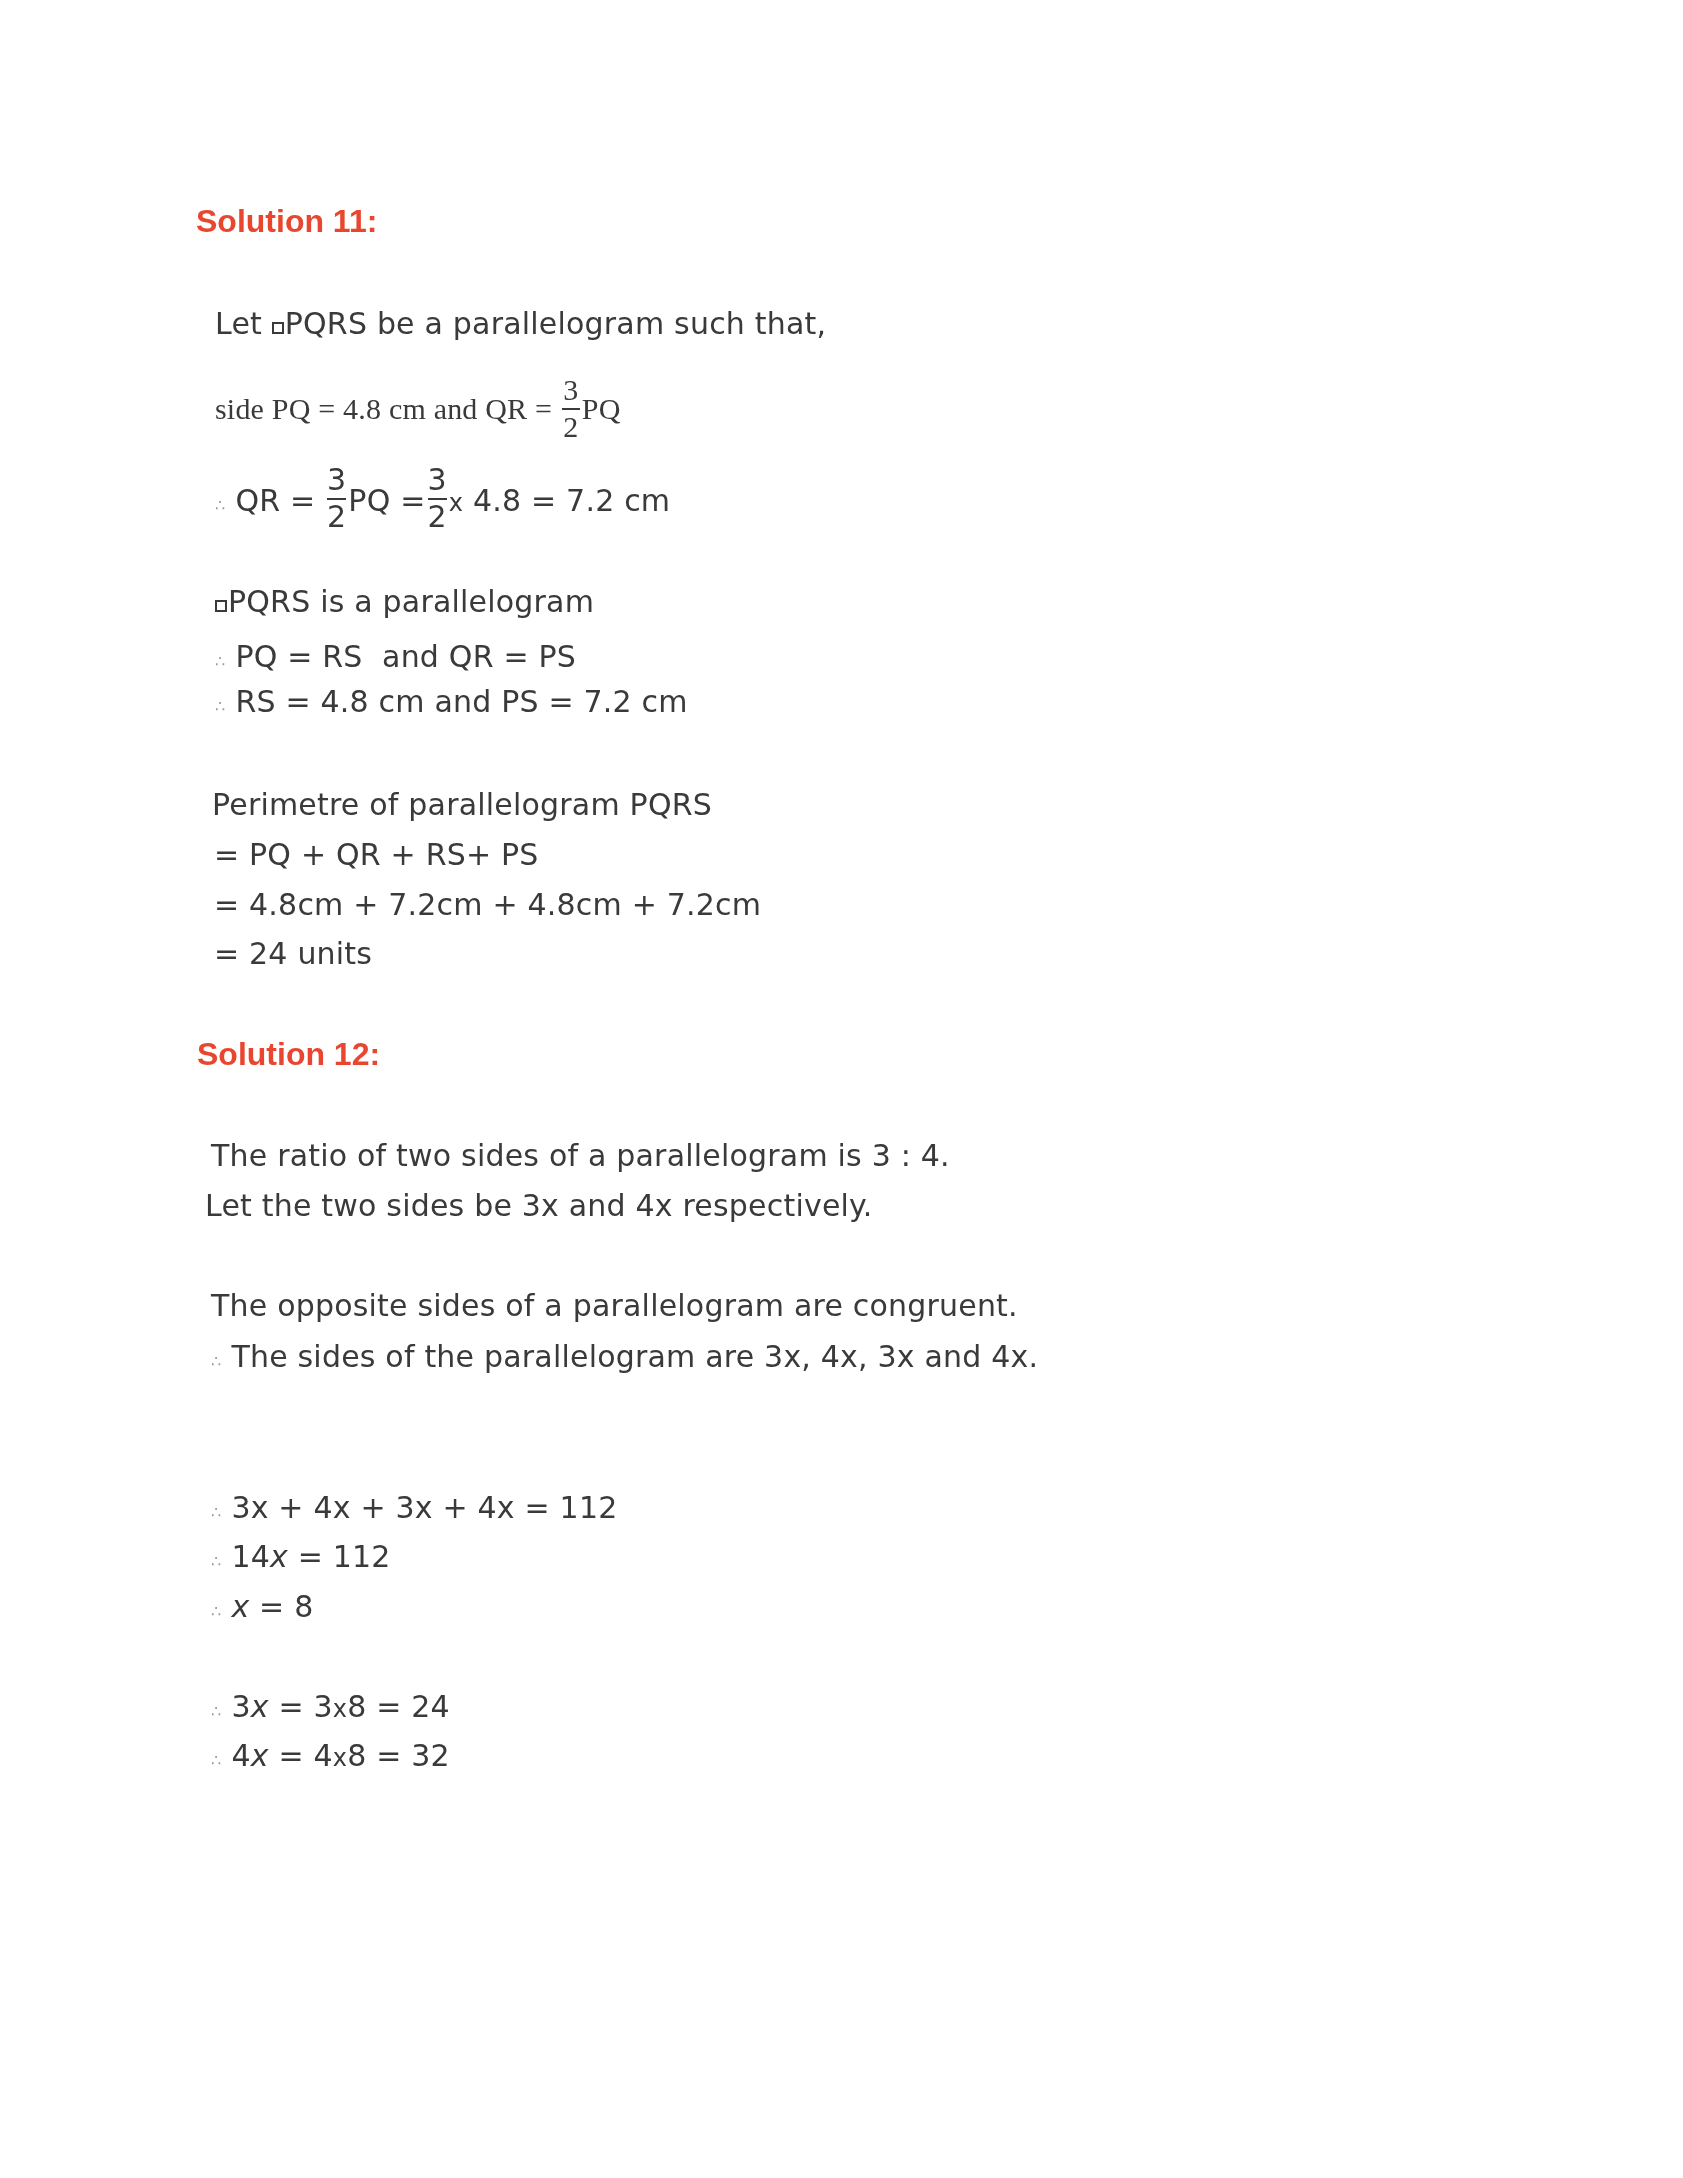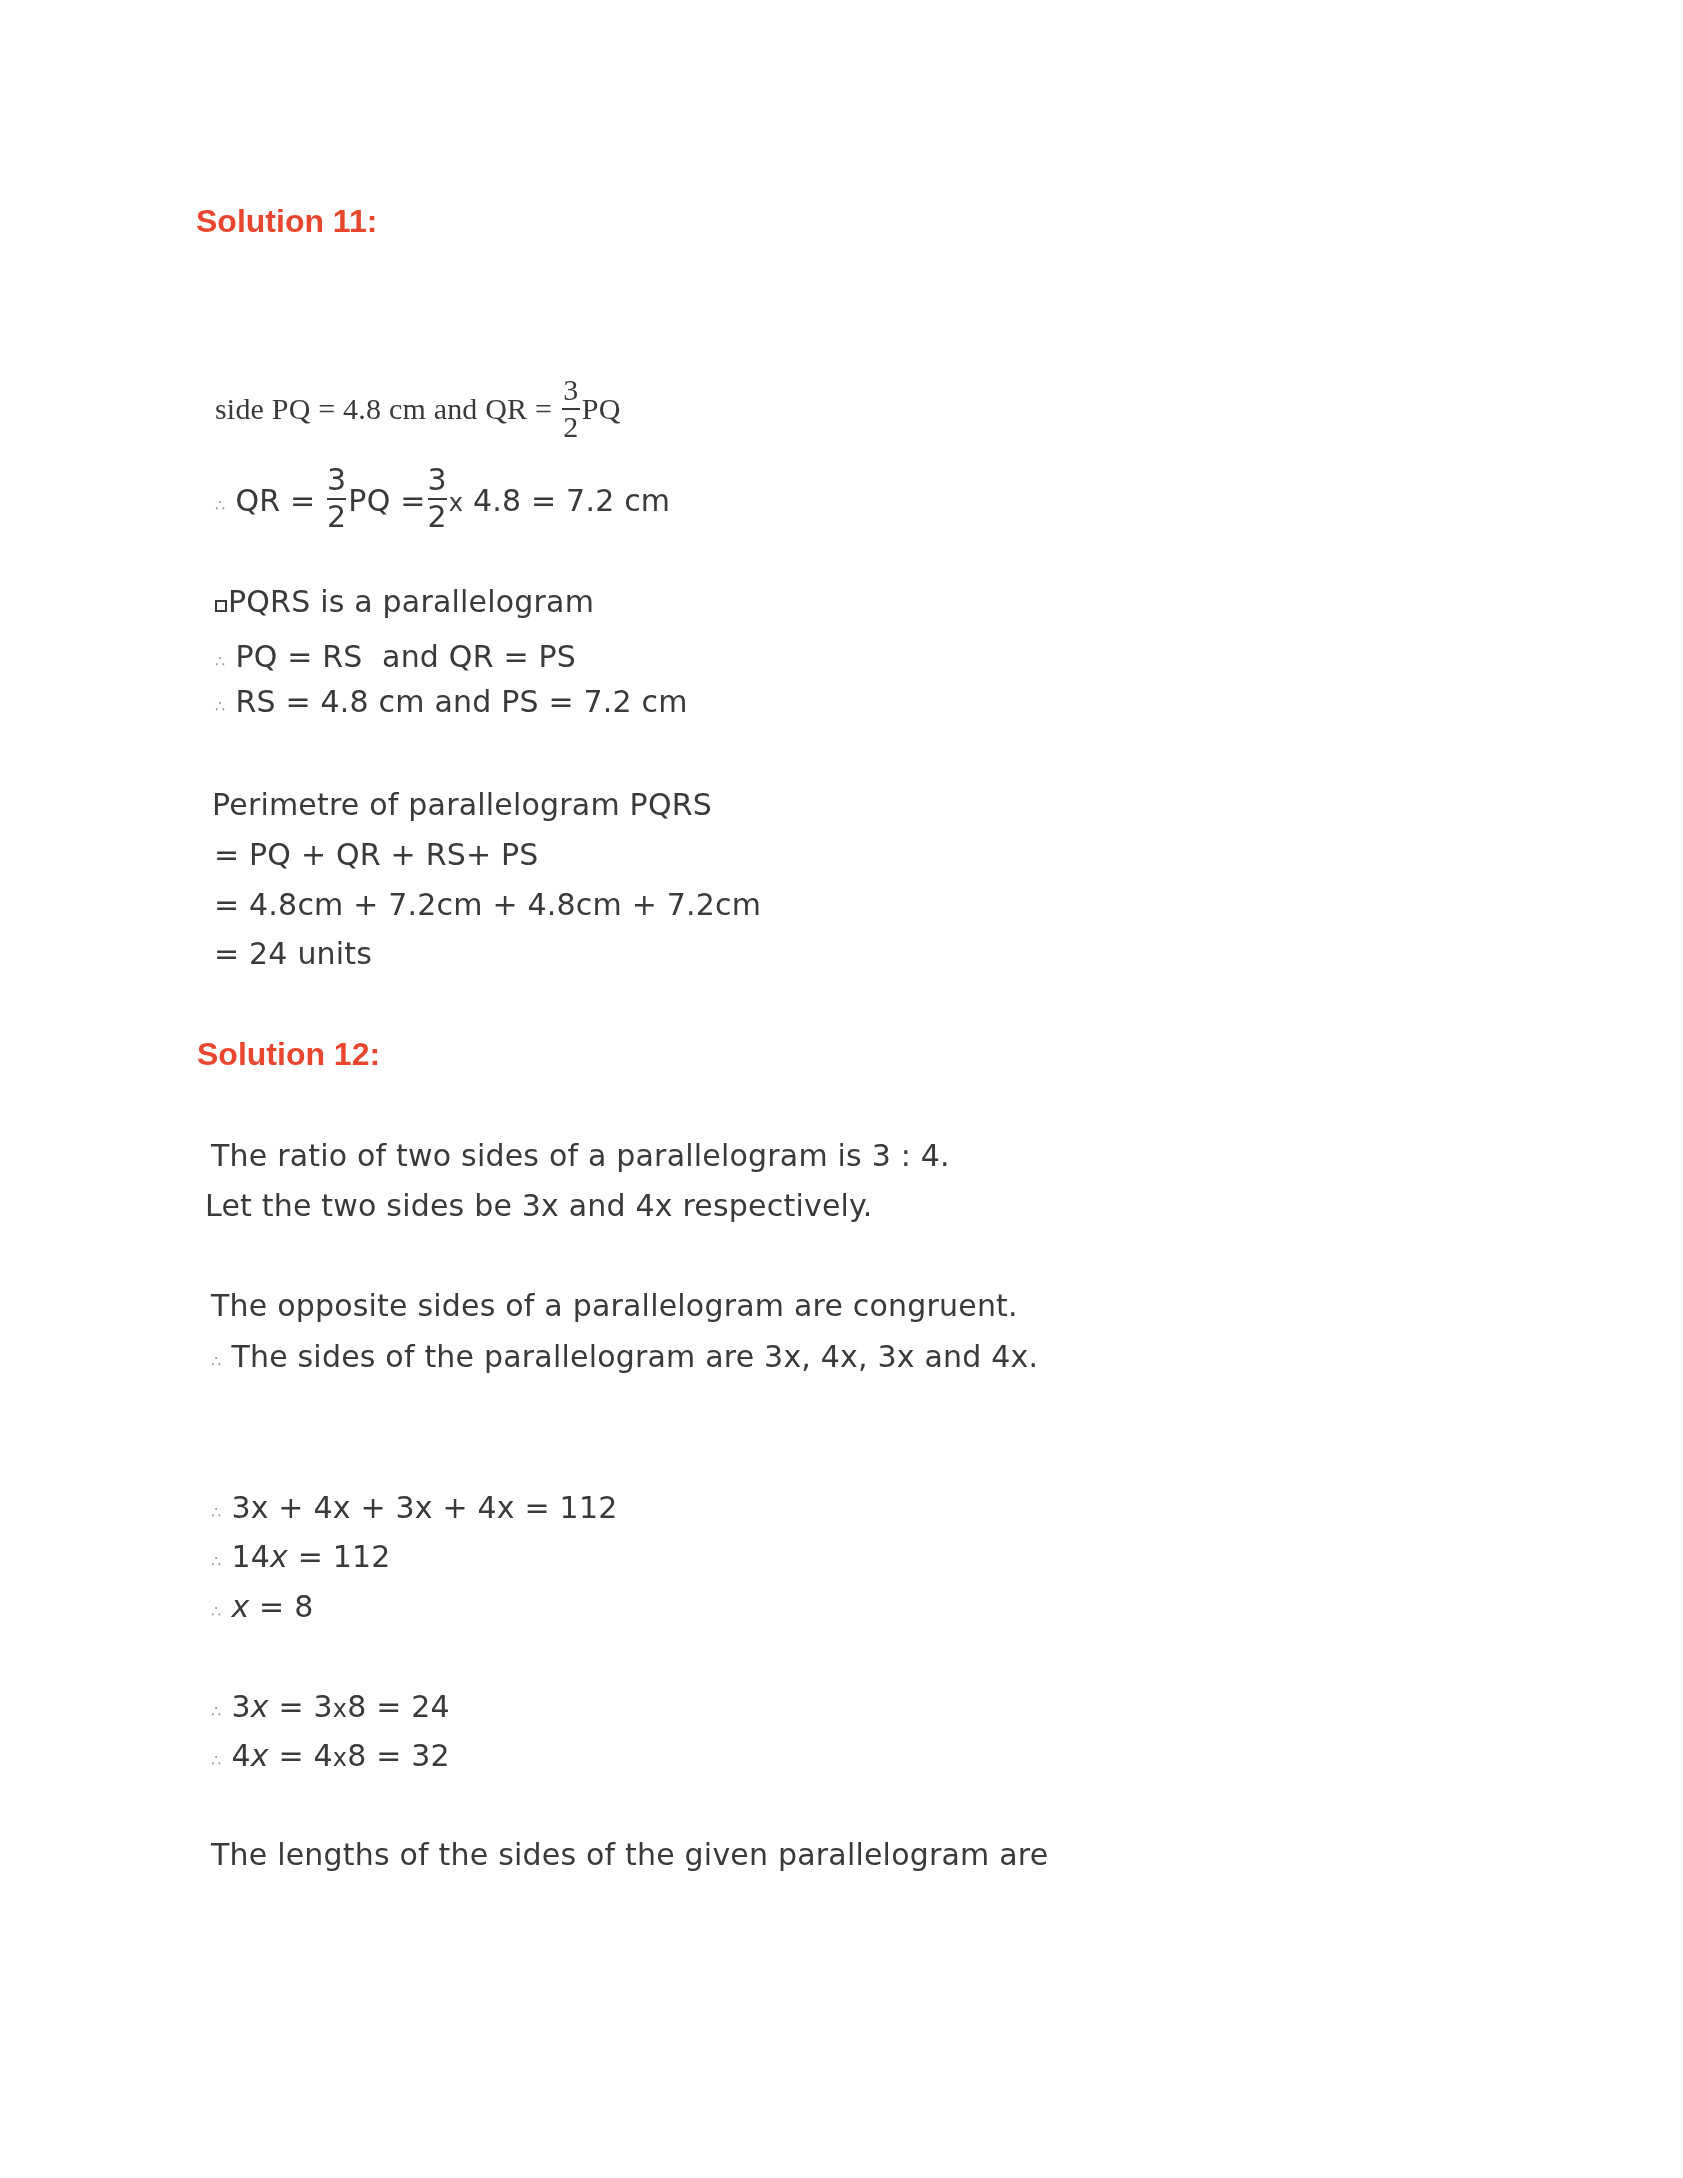--- a/index.html
+++ b/index.html
@@ -54,20 +54,23 @@
   .it { font-style: italic; }
   .times { font-size: 24px; }
 </style>
 </head>
 <body>
 
 <div class="page">
 
   <div class="heading" style="left:196px; top:205px;">Solution 11:</div>
 
+  <div class="line" style="left:215px; top:309px;">
+    <span>Let </span><span class="sq"></span><span>PQRS be a parallelogram such that,</span>
+  </div>
 
   <div class="line" style="left:215px; top:379px;font-family:Liberation Serif, serif;">
     <span>side PQ = 4.8 cm and QR = </span><span class="frac">
         <span class="num">3</span>
         <span class="den">2</span>
       </span><span>PQ</span>
   </div>
 
   <div class="line" style="left:215px; top:469px;">
     <span class="therefore">∴</span><span>QR = </span><span class="frac">
@@ -116,16 +119,15 @@
     <span class="therefore">∴</span><span class="it">x</span><span style="white-space:pre"> = 8</span>
   </div>
 
   <div class="line" style="left:211px; top:1692px;">
     <span class="therefore">∴</span><span>3</span><span class="it">x</span><span style="white-space:pre"> = 3</span><span class="times">x</span><span>8 = 24</span>
   </div>
   <div class="line" style="left:211px; top:1741px;">
     <span class="therefore">∴</span><span>4</span><span class="it">x</span><span style="white-space:pre"> = 4</span><span class="times">x</span><span>8 = 32</span>
   </div>
 
-  <div class="line" style="left:211px; top:1840px;">The lengths of the sides of the given parallelogram are</div>
 
 </div>
 
 
 </body></html>

